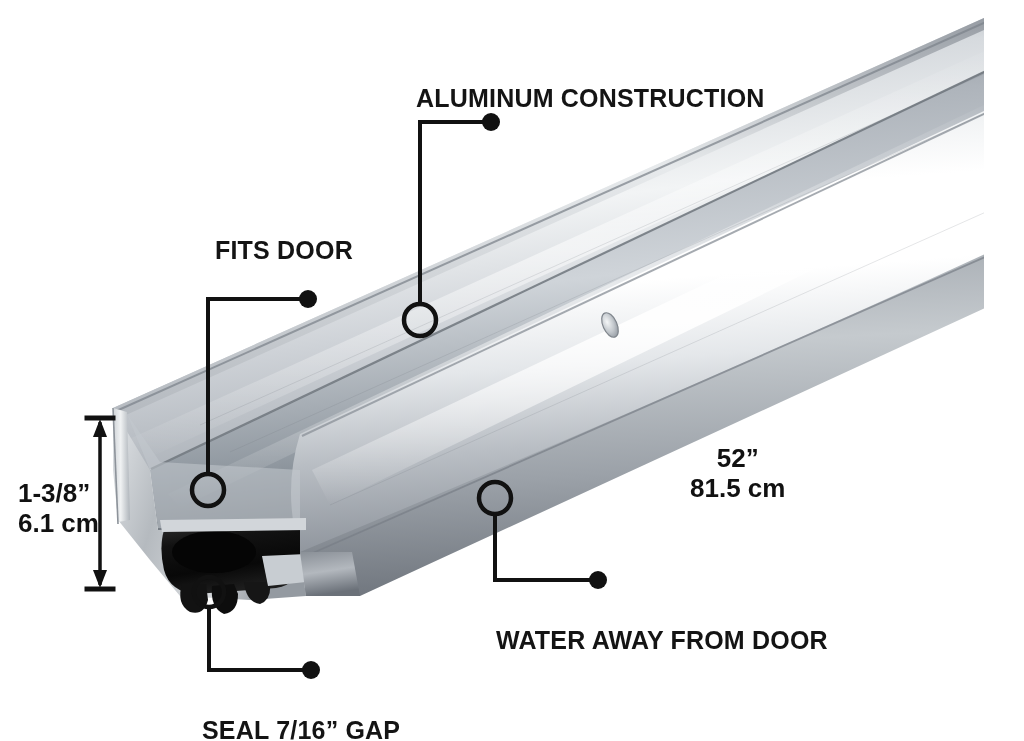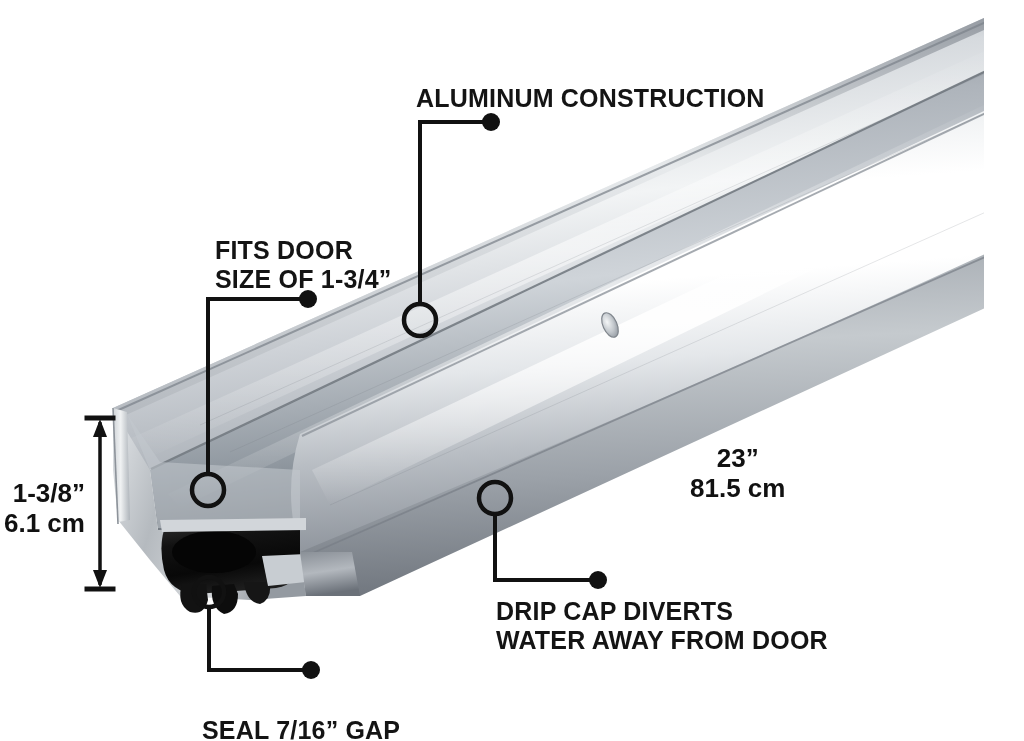--- a/index.html
+++ b/index.html
@@ -44,21 +44,21 @@
     font-weight: bold;
     font-size: 26px;
     line-height: 30px;
     white-space: pre;
   }
 
   #label-aluminum  { left: 416px; top: 84px; }
   #label-fits-door { left: 203px; top: 236px; margin-left: 12px; }
   #label-drip-cap  { left: 496px; top: 597px; }
   #label-vinyl     { left: 202px; top: 687px; }
-  #label-height    { left: 4px;   top: 478px; text-align: right; }
+  #label-height    { left: 18px;   top: 478px; }
   #label-length    { left: 690px; top: 443px; text-align: center; }
 </style>
 </head>
 <body>
 
 <div id="stage">
 
   <svg id="product-svg" viewBox="0 0 1024 741">
     <defs>
 
@@ -234,23 +234,23 @@
         <line x1="87" y1="589" x2="113" y2="589" stroke-width="5"></line>
         <line x1="100" y1="424" x2="100" y2="583" stroke-width="3.5"></line>
         <polygon points="100,419 93,437 107,437" fill="#111111" stroke="none"></polygon>
         <polygon points="100,588 93,570 107,570" fill="#111111" stroke="none"></polygon>
       </g>
     </g>
   </svg>
 
   <div class="callout-label" id="label-aluminum">ALUMINUM CONSTRUCTION</div>
 
-  <div class="callout-label" id="label-fits-door"><span>FITS DOOR</span><br><span>SIZE OF 1-3/4”</span></div>
-
-  <div class="callout-label" id="label-drip-cap"><span>DRIP CAP DIVERTS</span><br><span>WATER AWAY FROM DOOR</span></div>
+  <div class="callout-label" id="label-fits-door"><span>FITS DOOR</span><br></div>
+
+  <div class="callout-label" id="label-drip-cap"><br><span>WATER AWAY FROM DOOR</span></div>
 
   <div class="callout-label" id="label-vinyl"><br><span>SEAL 7/16” GAP</span></div>
 
   <div class="dim-label" id="label-height"><span>1-3/8”</span><br><span>6.1 cm</span></div>
 
-  <div class="dim-label" id="label-length"><span>23”</span><br><span>81.5 cm</span></div>
+  <div class="dim-label" id="label-length"><span>52”</span><br><span>81.5 cm</span></div>
 
 </div>
 
 </body></html>

